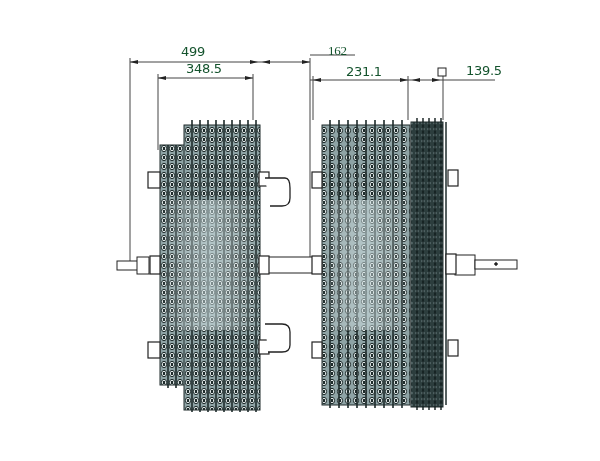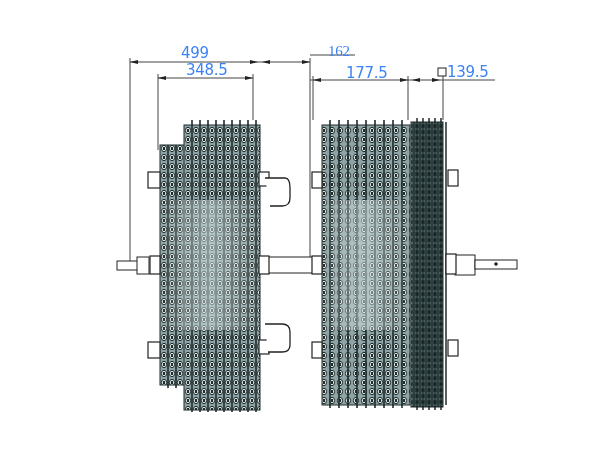--- a/index.html
+++ b/index.html
@@ -1,18 +1,18 @@
 <!DOCTYPE html>
 <html><head>
 <meta charset="utf-8">
 <style>
   html, body { margin: 0; padding: 0; background: #ffffff; }
   body { width: 600px; height: 461px; position: relative; overflow: hidden; font-family: "Liberation Sans", sans-serif; }
   #canvas { position: absolute; left: 0; top: 0; width: 600px; height: 461px; }
-  .dim-label { position: absolute; font-size: 15px; color: #3b82f6; font-family: "DejaVu Sans", sans-serif; letter-spacing: -0.3px; }
+  .dim-label { position: absolute; font-size: 13px; color: #14532d; font-family: "DejaVu Sans", sans-serif; letter-spacing: -0.3px; }
 </style>
 </head>
 <body>
 
 <div>
   <svg id="canvas" viewBox="0 0 600 461" xmlns="http://www.w3.org/2000/svg">
     <defs>
       <pattern id="chainPat" x="0" y="0" width="8" height="9" patternUnits="userSpaceOnUse">
         <rect width="8" height="9" fill="#8ea3a5"></rect>
         <ellipse cx="4" cy="4.5" rx="2.6" ry="3.2" fill="#dfe7e7" stroke="#1e2b2b" stroke-width="1"></ellipse>
@@ -140,15 +140,15 @@
     </g>
     <g fill="#fff" stroke="#222" stroke-width="1.3">
       <path d="M265 178 L285 178 Q290 178 290 188 L290 198 Q290 206 282 206 L270 206"></path>
       <path d="M265 324 L282 324 Q290 324 290 332 L290 345 Q290 352 282 352 L268 352"></path>
     </g>
   </svg>
 
   <div class="dim-label" style="left:181px; top:44px;">499</div>
   <div class="dim-label" style="left:328px; top:43px;font-family:Liberation Serif, serif;">162</div>
   <div class="dim-label" style="left:186px; top:61px;">348.5</div>
-  <div class="dim-label" style="left:346px; top:64px;">177.5</div>
-  <div class="dim-label" style="left:447px; top:63px;">139.5</div>
+  <div class="dim-label" style="left:346px; top:64px;">231.1</div>
+  <div class="dim-label" style="left:466px; top:63px;">139.5</div>
 </div>
 
 </body></html>

